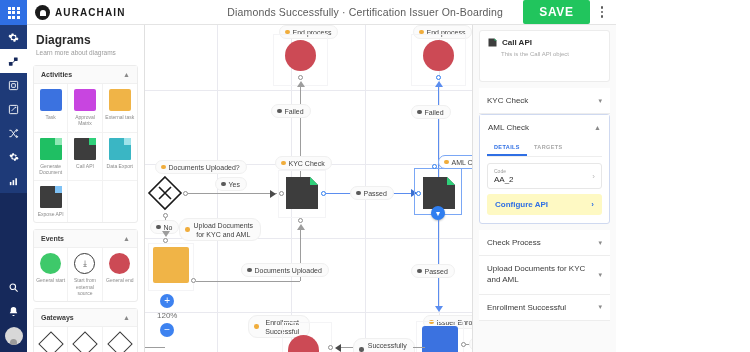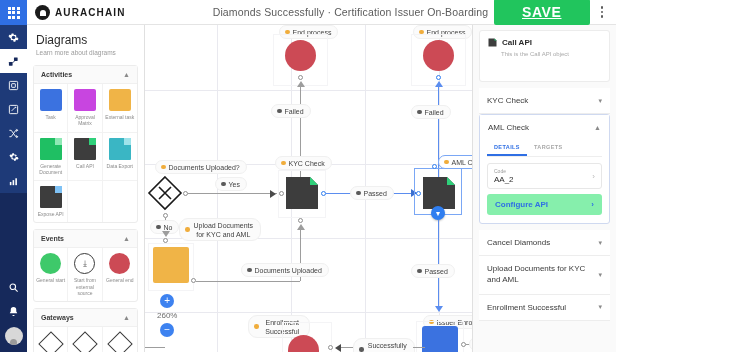--- a/index.html
+++ b/index.html
@@ -57,36 +57,36 @@
     width:6px;height:6px;border-radius:50% 50% 0 0;background:#fff;
   }
   .brand-text { font-size: 10px; letter-spacing: 1.1px; font-weight: 700; color: #1b1b1b; }
   .topbar-title {
     flex: 1; text-align: center; font-size: 10.5px; color: #5b5b5b;
     letter-spacing: .15px;
   }
   .topbar-actions { display: flex; align-items: center; gap: 7px; padding-right: 9px; }
   .btn {
     border: none; border-radius: 2px; color: #fff;
-    font-size: 14px; font-weight: 700; letter-spacing: .6px;
-    padding: 5px 28px; cursor: pointer; text-decoration: underline;
+    font-size: 12px; font-weight: 700; letter-spacing: .6px;
+    padding: 5px 16px; cursor: pointer;
   }
   .btn-save { background: #21c55d; }
   .btn-publish { background: #4a4a4a; }
   .kebab { display:flex; flex-direction:column; gap:2px; cursor:pointer; padding:2px 4px;}
   .kebab i { width:2.5px;height:2.5px;border-radius:50%;background:#5b5b5b;display:block;}
 
   
   .leftpanel {
     position: absolute; left: 27px; top: 25px; width: 118px; bottom: 0;
     background: #ffffff; border-right: 1px solid #e0e0e0;
     overflow: hidden; z-index: 20;
   }
   .lp-head { padding: 8px 9px 6px 9px; }
-  .lp-title { font-size: 12px; color: #2b2b2b; font-weight: 400; }
+  .lp-title { font-size: 12px; color: #2b2b2b; font-weight: 700; }
   .lp-sub { font-size: 6.5px; color: #9b9b9b; margin-top: 2px; }
   .lp-card {
     margin: 3px 6px 6px 6px; border: 1px solid #ececec; border-radius: 3px;
     background: #fff;
   }
   .lp-card-head {
     display:flex; align-items:center; justify-content:space-between;
     padding: 5px 7px; font-size: 7px; color: #3a3a3a; font-weight: 700;
     background:#fafafa; border-bottom: 1px solid #f0f0f0;
   }
@@ -199,21 +199,21 @@
   .tab.active { color:#2f6fe4; border-bottom:2px solid #2f6fe4; }
   .field {
     border:1px solid #e7e7e7; border-radius:3px; background:#fff;
     padding:4px 6px; margin-bottom:5px; position:relative; min-height:22px;
   }
   .field-label { font-size:5px; color:#9b9b9b; }
   .field-val { font-size:8px; color:#2b2b2b; margin-top:1px; }
   .field-ph { font-size:7.5px; color:#555; }
   .field-arrow { position:absolute; right:6px; top:50%; transform:translateY(-50%); color:#b9b9b9; font-size:8px;}
   .cfgbtn {
-    background:#86efac; border-radius:3px; padding:6px 8px;
+    background:#fef9c3; border-radius:3px; padding:6px 8px;
     display:flex; align-items:center; justify-content:space-between;
     font-size:8px; color:#2f6fe4; font-weight:700; cursor:pointer;
   }
 </style>
 </head>
 <body>
 
 <div id="app">
 
   <div class="rail">
@@ -551,21 +551,21 @@
     <div class="edge" style="left:196px; top:322px; width:14px; height:1.2px;"></div>
     <div class="lbl multi" style="left:208px; top:313px; width:62px;">
       <span class="dot gray"></span>
       <span>Successfully Enrolled</span>
     </div>
     <div class="edge" style="left:268px; top:322px; width:12px; height:1.2px;"></div>
     <div class="edge" style="left:0px; top:322px; width:20px; height:1.2px;"></div>
 
     <div class="zoomctl">
       <div class="zoom-btn">+</div>
-      <div class="zoom-val">260%</div>
+      <div class="zoom-val">120%</div>
       <div class="zoom-btn">−</div>
     </div>
   </div>
 
   <div class="rightpanel">
     <div class="rp-card">
       <div class="rp-card-title">
         <svg width="9" height="9" viewBox="0 0 36 36">
           <path d="M2 2h24l8 8v24H2z" fill="#3d3d3d"></path>
           <path d="M26 2l8 8h-8z" fill="#2fd07a"></path>
@@ -596,21 +596,21 @@
           <span class="field-arrow">›</span>
         </div>
         <div class="cfgbtn">
           <span>Configure API</span>
           <span>›</span>
         </div>
       </div>
     </div>
 
     <div class="acc">
-      <span>Cancel Diamonds</span>
+      <span>Check Process</span>
       <span class="chev">▾</span>
     </div>
 
     <div class="acc">
       <span style="max-width:105px; display:inline-block; line-height:1.35;">Upload Documents for KYC and AML</span>
       <span class="chev">▾</span>
     </div>
 
     <div class="acc">
       <span>Enrollment Successful</span>

